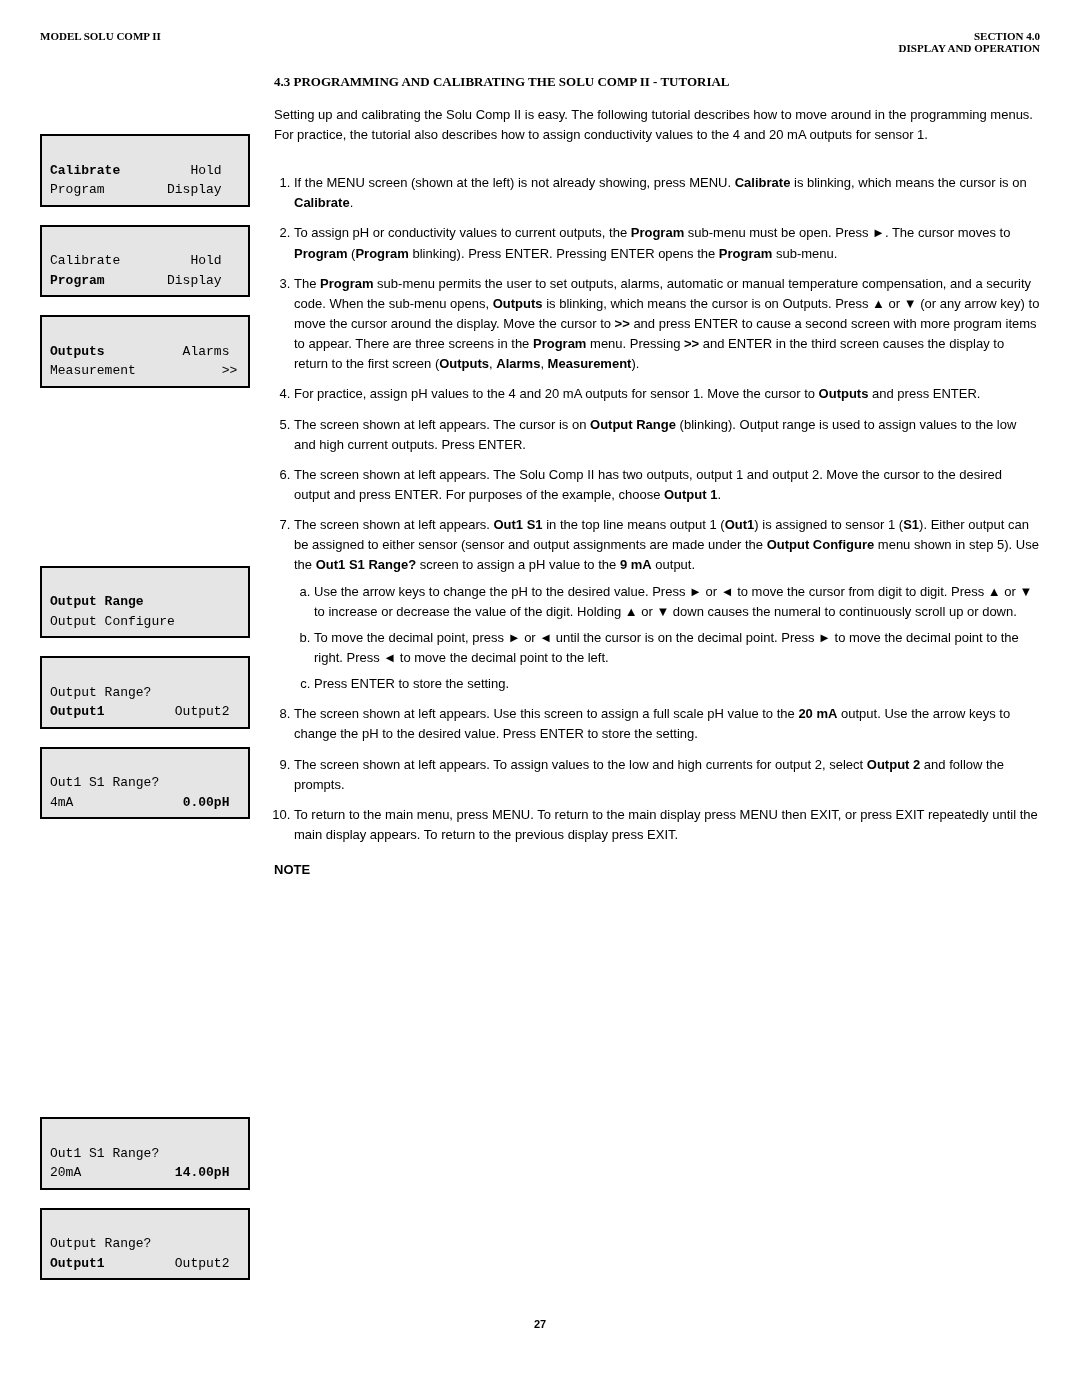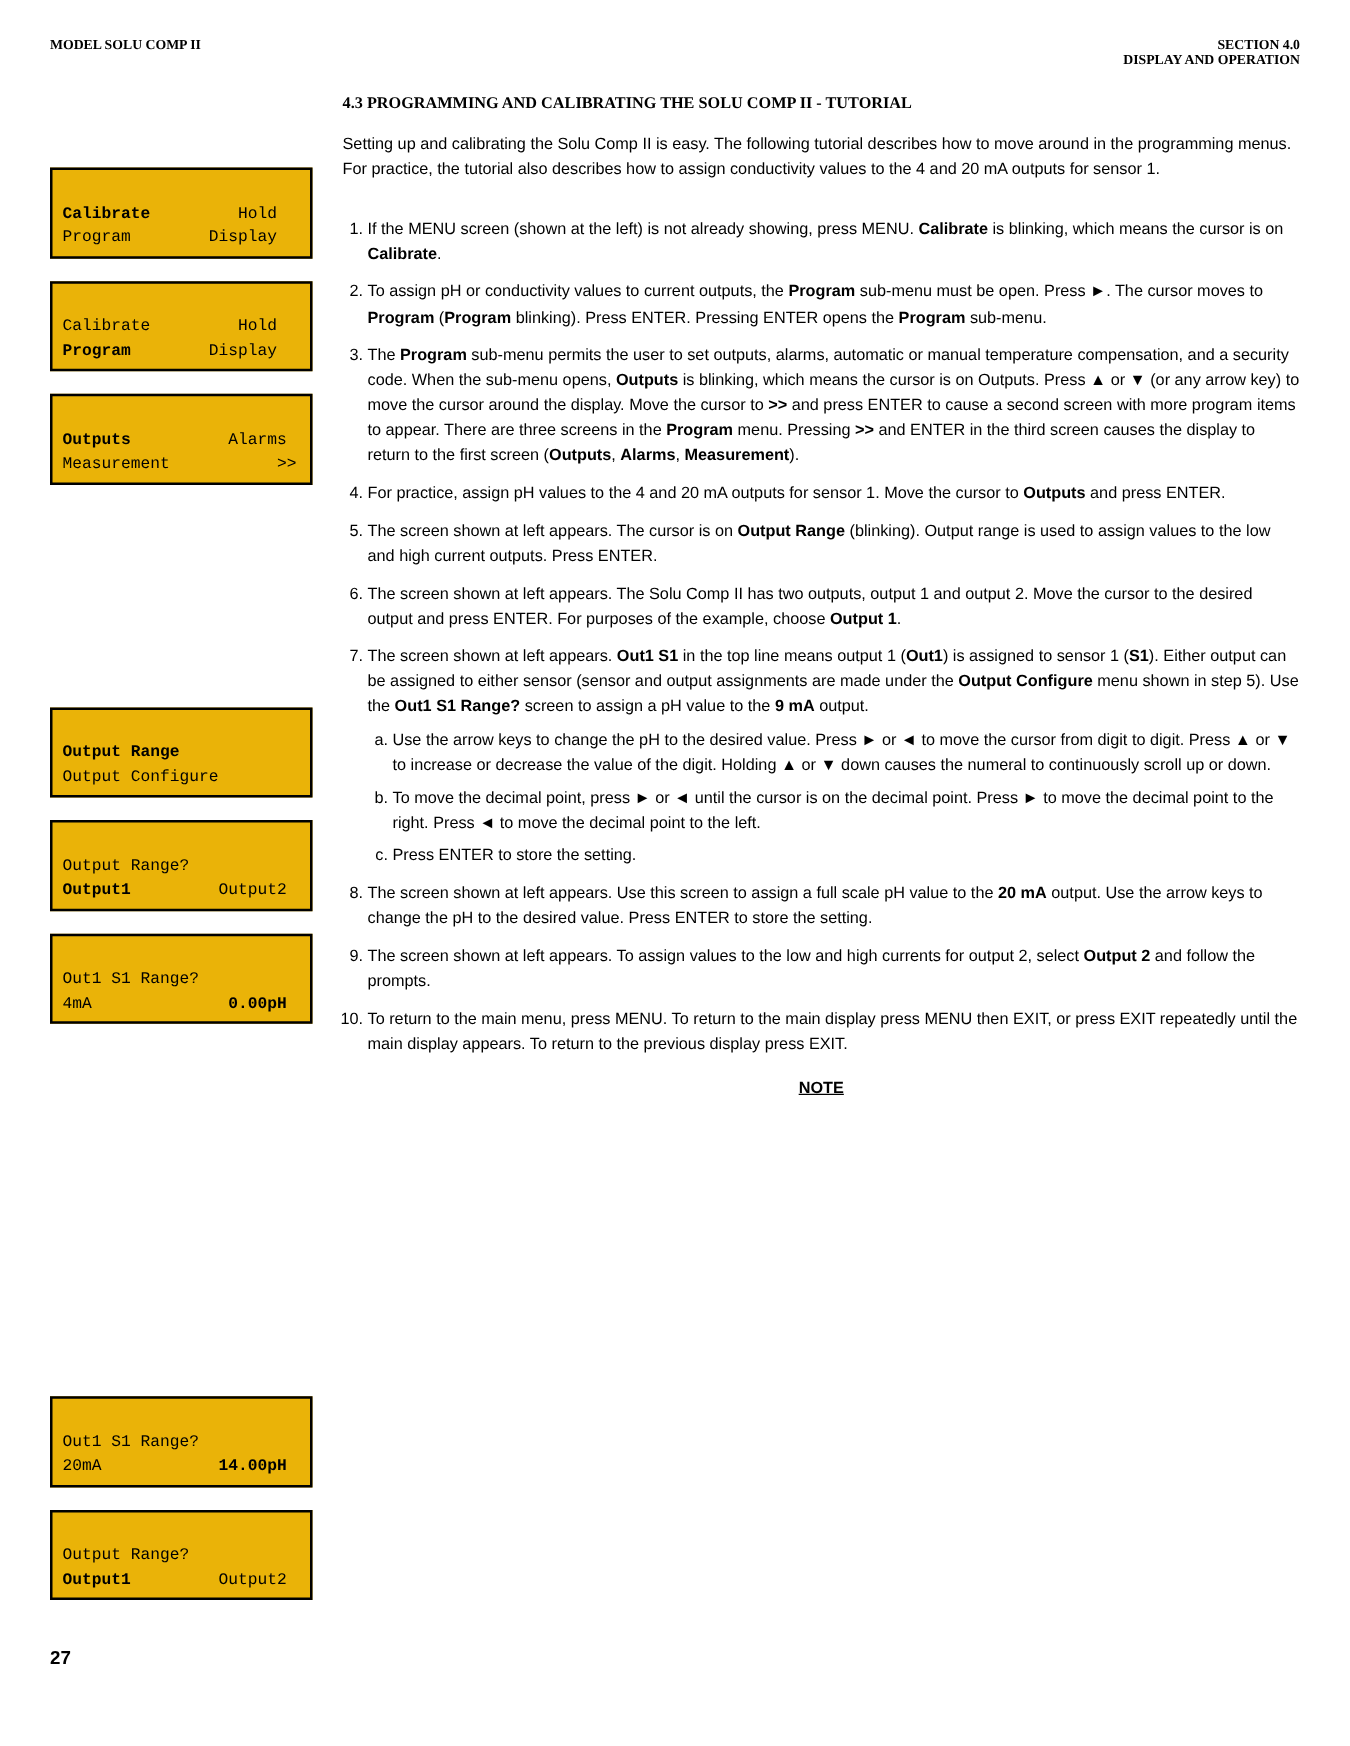--- a/index.html
+++ b/index.html
@@ -72,50 +72,49 @@
       margin-bottom: 6px;
     }
 
     
     .lcd-box {
       border: 2px solid #000;
       font-family: 'Courier New', Courier, monospace;
       font-size: 13px;
       padding: 5px 8px;
       margin-bottom: 4px;
-      background: #eab308;
+      background: #e5e5e5;
       line-height: 1.5;
       white-space: pre;
     }
     .lcd-bold {
       font-weight: bold;
     }
     .lcd-group {
       margin-bottom: 18px;
     }
 
     
     .note-section {
+      text-align: left;
+      margin-top: 17px;
+    }
+    .note-label {
+      font-weight: bold;
+      font-size: 13px;
+    }
+    .note-text {
+      font-weight: bold;
+      font-size: 13px;
+    }
+
+    
+    .page-number {
       text-align: center;
-      margin-top: 17px;
-      text-decoration: underline;
-    }
-    .note-label {
-      font-weight: bold;
-      font-size: 13px;
-    }
-    .note-text {
-      font-weight: bold;
-      font-size: 13px;
-    }
-
-    
-    .page-number {
-      text-align: left;
-      font-size: 15px;
+      font-size: 11px;
       margin-top: 20px;
       font-weight: bold;
     }
 
     b { font-weight: bold; }
   </style>
 </head>
 <body>
 
 <div class="page-header">

